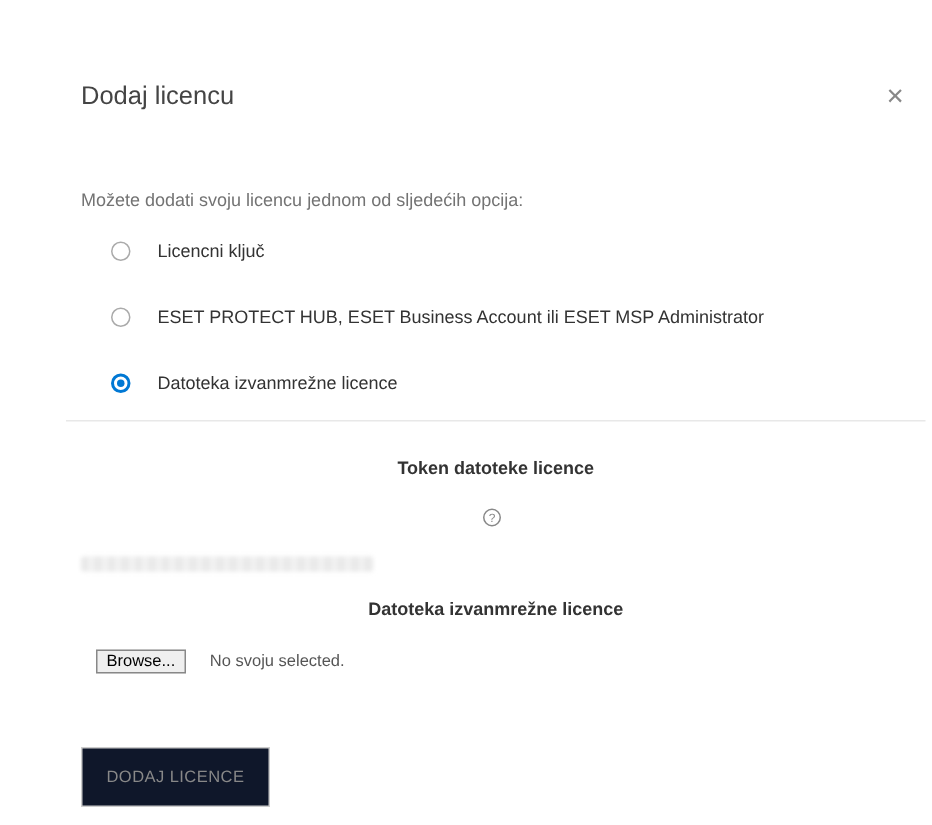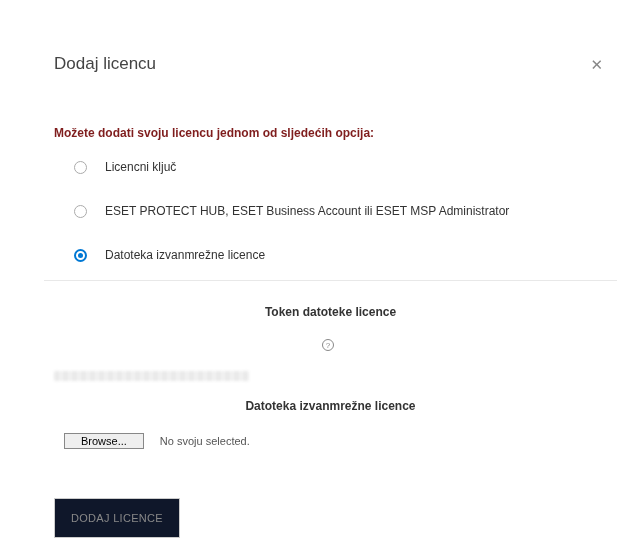--- a/index.html
+++ b/index.html
@@ -34,22 +34,22 @@
       cursor: pointer;
       line-height: 1;
     }
     .content {
       flex: 1;
       padding: 0 14px;
       overflow: auto;
     }
     .intro-text {
       font-size: 12px;
-      font-weight: 700;
-      color: #7f1d1d;
+      font-weight: 400;
+      color: #737373;
       margin-bottom: 10px;
     }
     .radio-group {
       margin-bottom: 8px;
     }
     .radio-option {
       display: flex;
       align-items: center;
       margin-bottom: 8px;
       cursor: pointer;
@@ -118,21 +118,21 @@
     }
     .file-row {
       display: flex;
       align-items: center;
       margin-bottom: 12px;
     }
     .browse-btn {
       background: #efefef;
       border: 1px solid #888;
       font-size: 11px;
-      padding: 1px 16px;
+      padding: 1px 6px;
       cursor: pointer;
       font-family: inherit;
     }
     .no-file-text {
       margin-left: 6px;
       font-size: 11px;
       color: #555;
     }
     .upload-row {
       display: flex;

